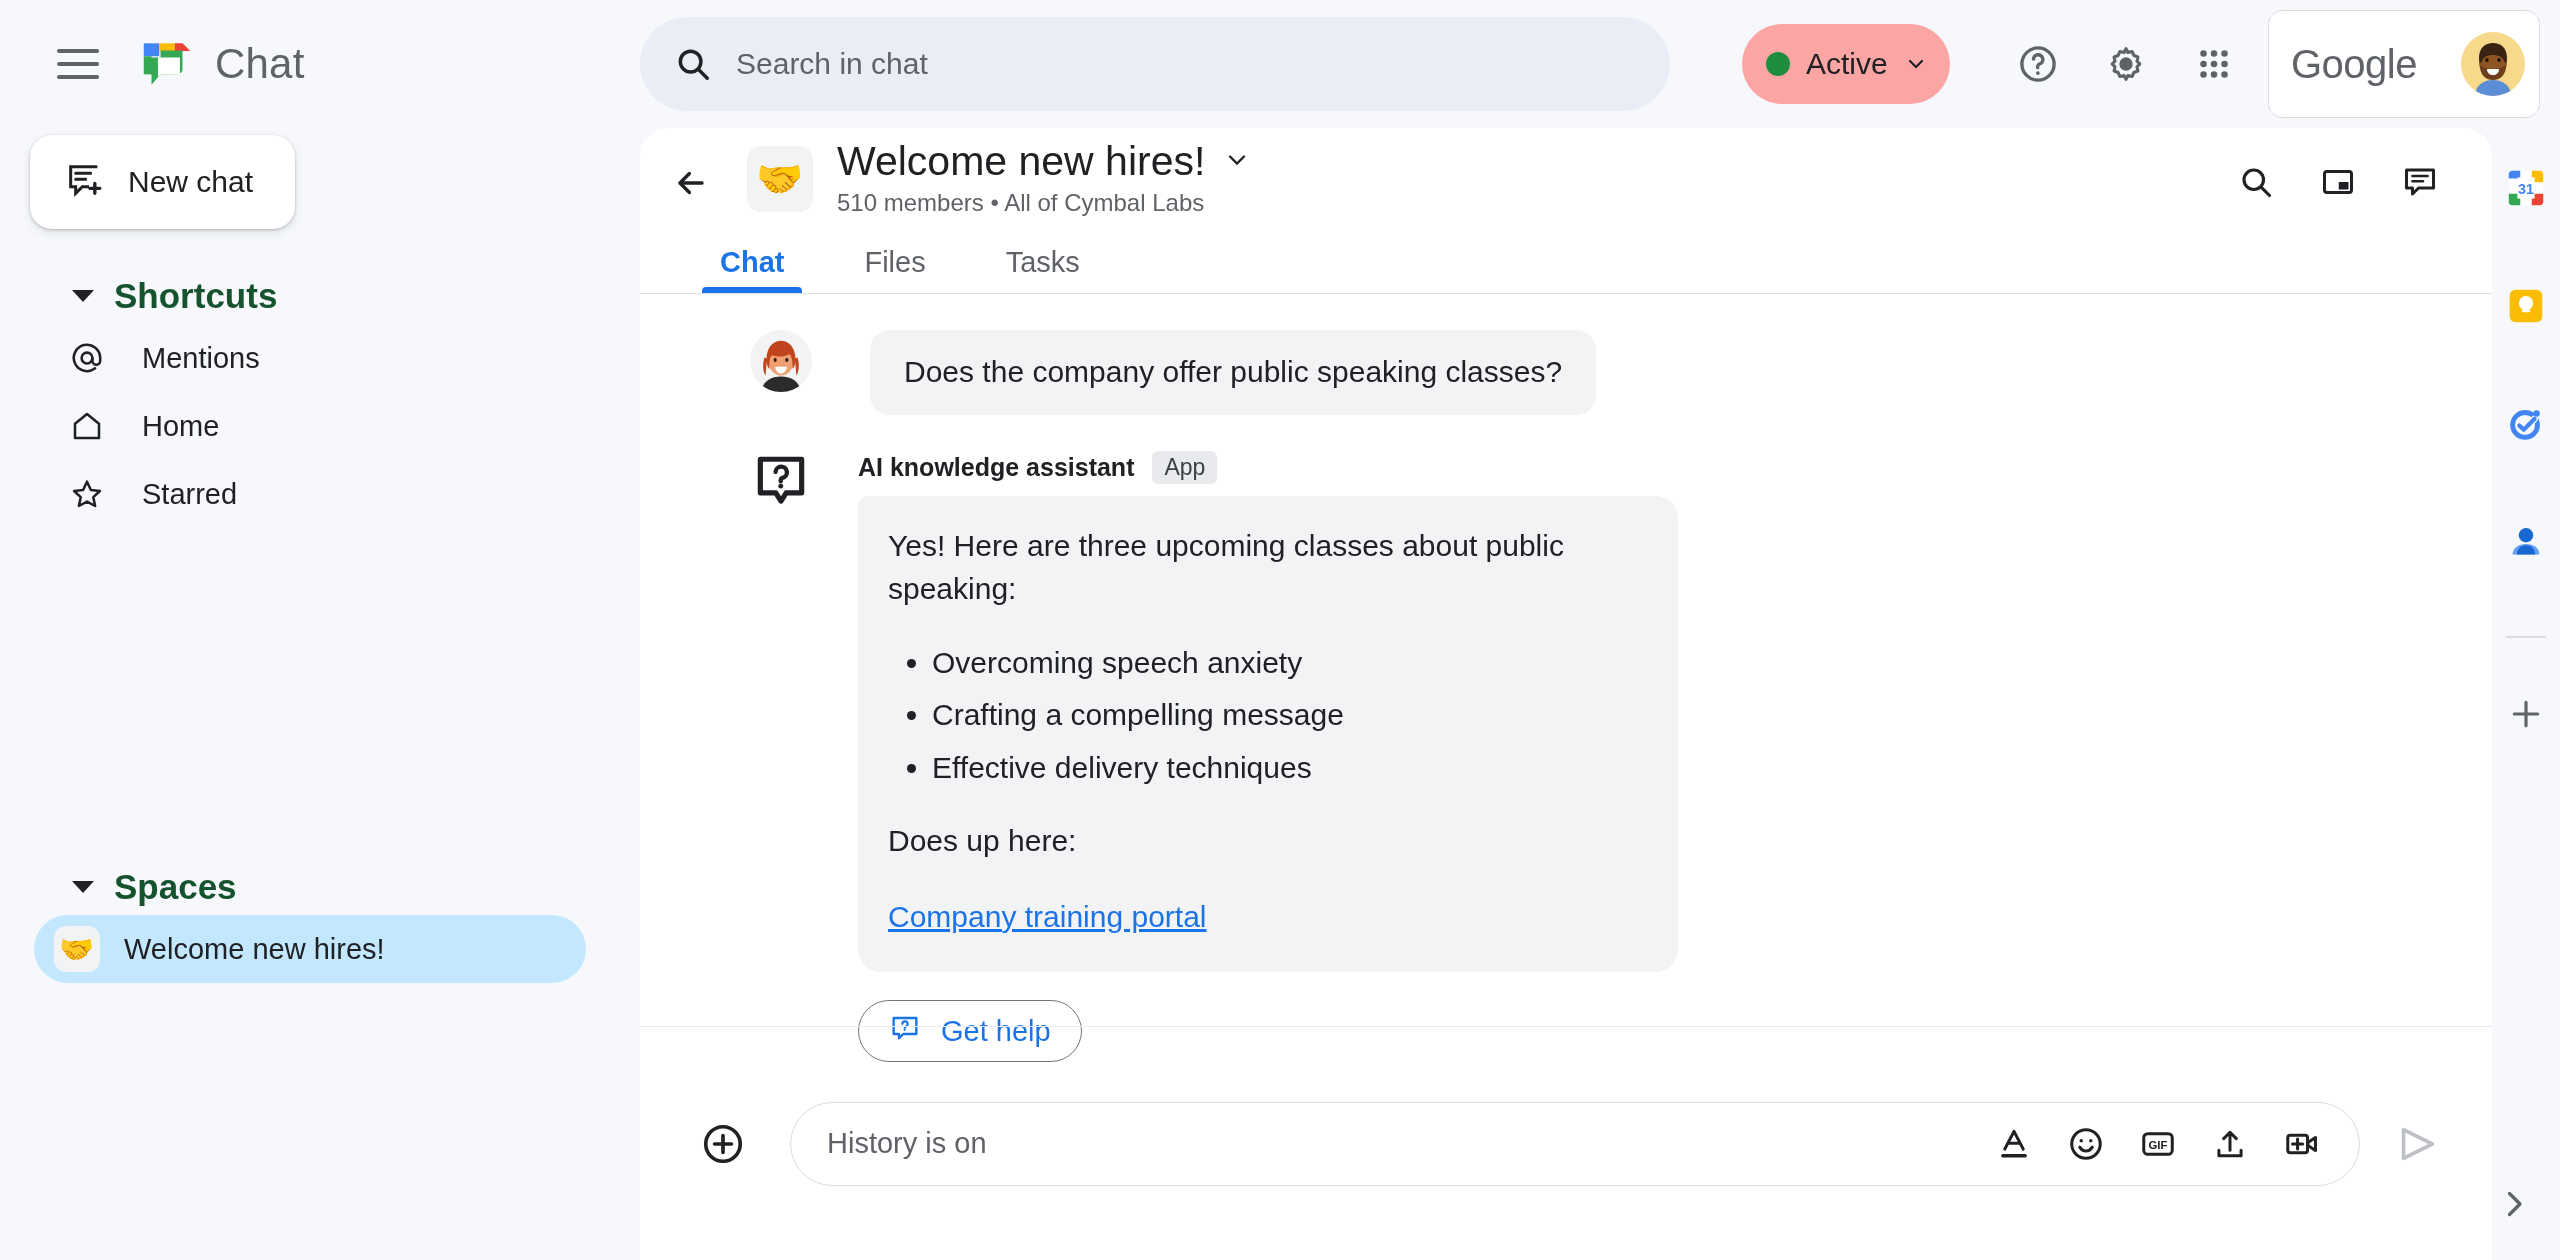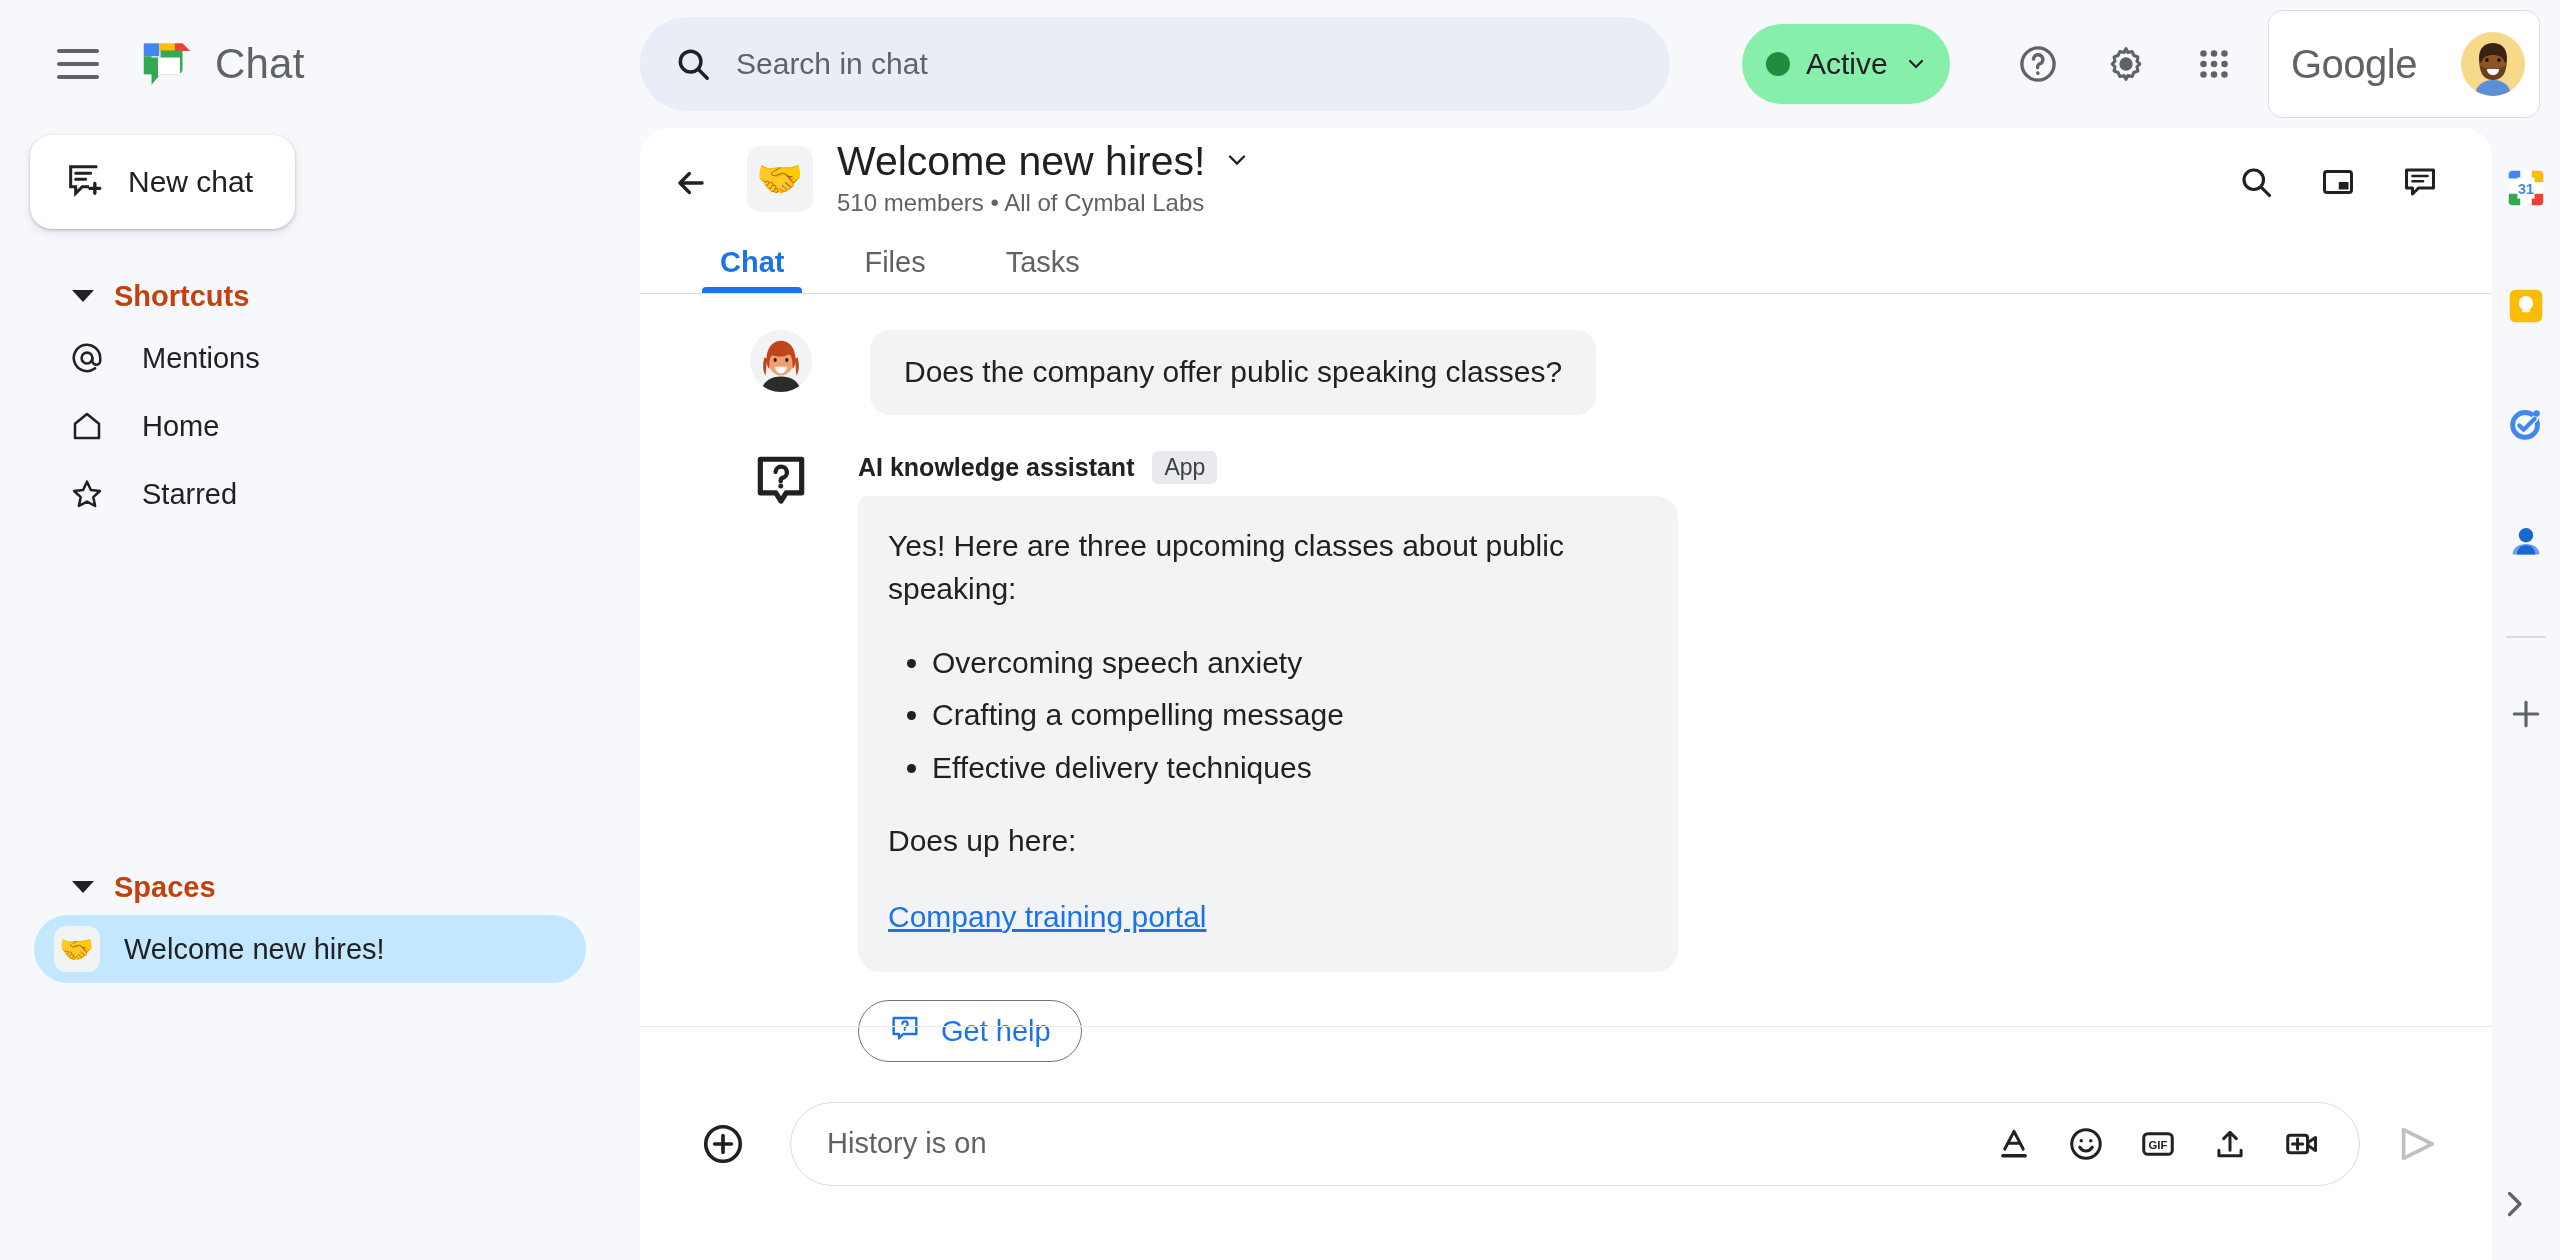--- a/index.html
+++ b/index.html
@@ -37,21 +37,21 @@
   .search-input {
     flex: 1; border: 0; outline: 0; background: transparent;
     font-family: "Liberation Sans", sans-serif;
     font-size: 30px; color: #3c4043; margin-left: 24px;
   }
   .search-input::placeholder { color: #5f6368; }
 
   .status-pill {
     position: absolute; left: 1742px; top: 24px;
     height: 80px; padding: 0 22px 0 24px;
-    background: #86efac; border-radius: 40px;
+    background: #fca5a5; border-radius: 40px;
     display: flex; align-items: center; gap: 16px; cursor: pointer;
   }
   .dot { width: 24px; height: 24px; border-radius: 50%; background: #1e8e3e; }
   .status-label { font-size: 30px; color: #202124; }
   .chev-small { width: 24px; height: 24px; }
 
   .topicon {
     position: absolute; top: 28px; width: 72px; height: 72px;
     display: flex; align-items: center; justify-content: center;
     border-radius: 50%; cursor: pointer;
@@ -78,21 +78,21 @@
     box-shadow: 0 1px 3px rgba(60,64,67,.28), 0 4px 10px rgba(60,64,67,.12);
   }
   .newchat-label { font-size: 30px; color: #202124; }
 
   .section-head {
     display: flex; align-items: center; gap: 20px;
     padding-left: 72px; height: 56px; cursor: pointer;
   }
   .caret { width: 0; height: 0; border-left: 11px solid transparent;
            border-right: 11px solid transparent; border-top: 12px solid #202124; }
-  .section-title { font-size: 29px; font-weight: bold; color: #c2410c; }
+  .section-title { font-size: 35px; font-weight: bold; color: #14532d; }
 
   .nav-item {
     display: flex; align-items: center; height: 68px;
     padding-left: 68px; gap: 36px; cursor: pointer; border-radius: 0 34px 34px 0;
   }
   .nav-item .ico { width: 38px; height: 38px; display:flex; align-items:center; justify-content:center; flex:0 0 auto; }
   .nav-label { font-size: 29px; color: #202124; }
 
   .space-item {
     display: flex; align-items: center; height: 68px;

